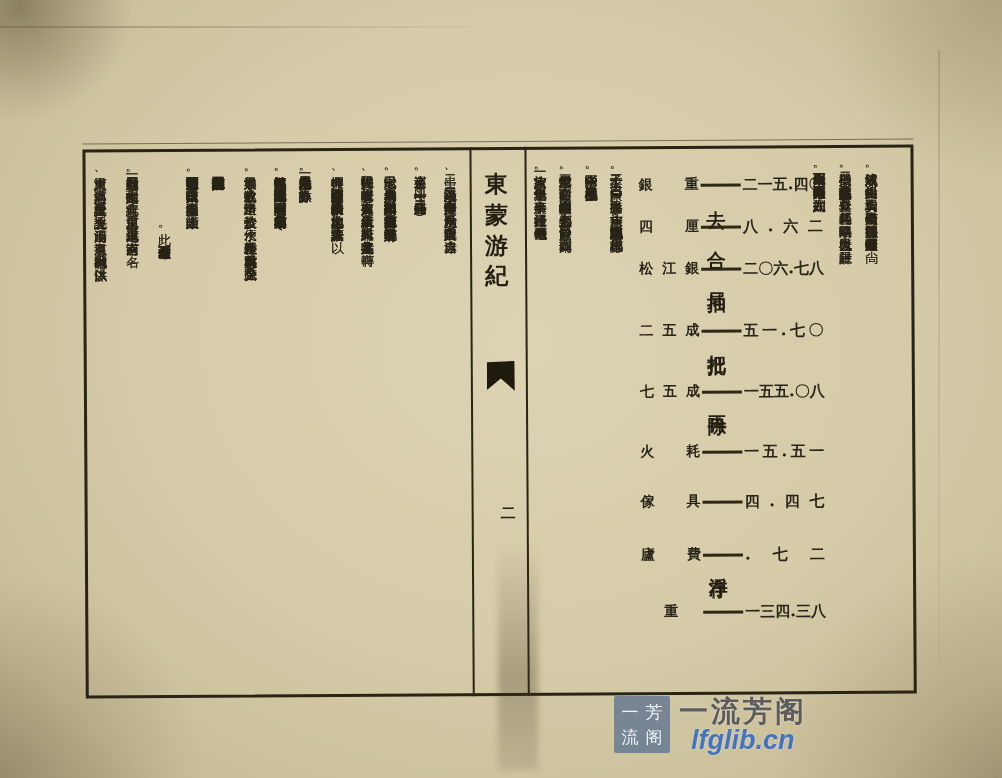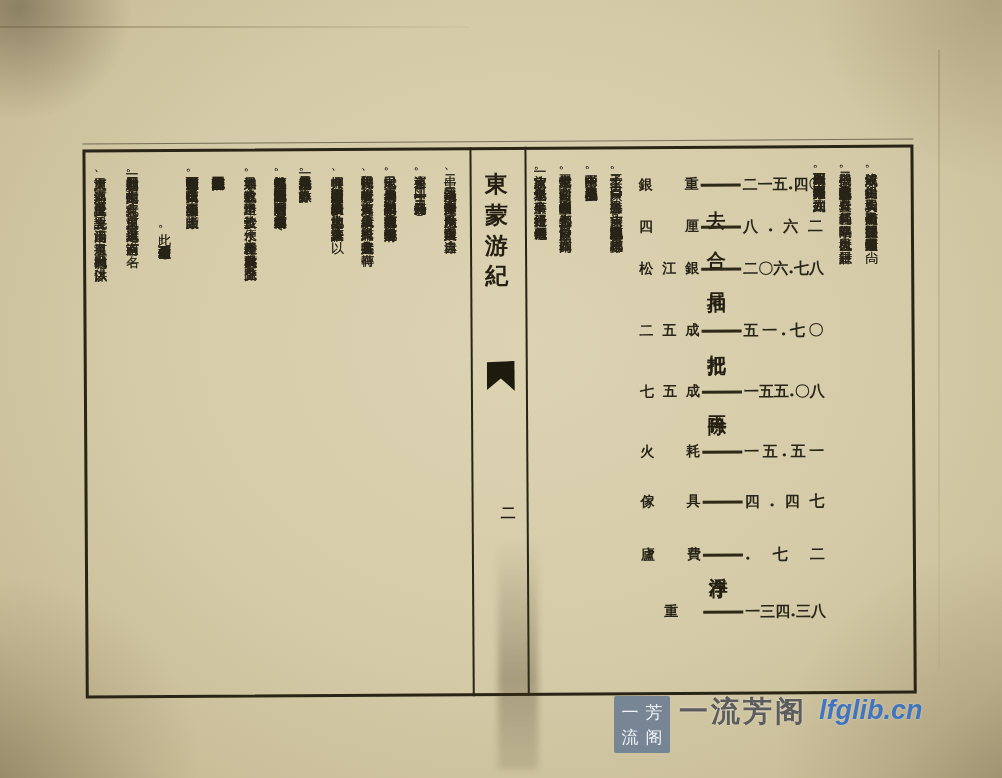--- a/index.html
+++ b/index.html
@@ -58,21 +58,21 @@
   .op-word { position:absolute; writing-mode:vertical-rl; text-orientation:upright;
     font-size:19px; font-weight:bold; letter-spacing:2px; color:#241f12; width:24px; }
 
   .watermark { position:absolute; left:614px; top:696px; display:flex;
     align-items:flex-start; gap:9px; }
   .wm-logo { width:56px; height:57px; background:rgba(106,124,146,.88);
     border-radius:2px; display:grid; grid-template-columns:1fr 1fr;
     align-items:center; justify-items:center; padding:4px;
     font-family:"DejaVu Sans", sans-serif; }
   .wm-logo span { color:#eef2f6; font-size:17px; line-height:18px; }
-  .wm-textblock { display:flex; flex-direction:row; line-height:1.05; }
+  .wm-textblock { display:flex; flex-direction:column; line-height:1.05; }
   .wm-name { font-family:"DejaVu Sans", sans-serif; font-size:29px; font-weight:bold;
     color:rgba(80,80,82,.92); letter-spacing:3px; text-shadow:0 0 2px rgba(255,255,255,.6); }
   .wm-url { font-family:"Liberation Sans", sans-serif; font-size:27px; font-weight:bold;
     font-style:italic; color:rgba(58,111,190,.95); margin-left:12px;
     text-shadow:0 0 2px rgba(255,255,255,.5); }
 </style>
 </head>
 <body>
 
 <div class="scan">

